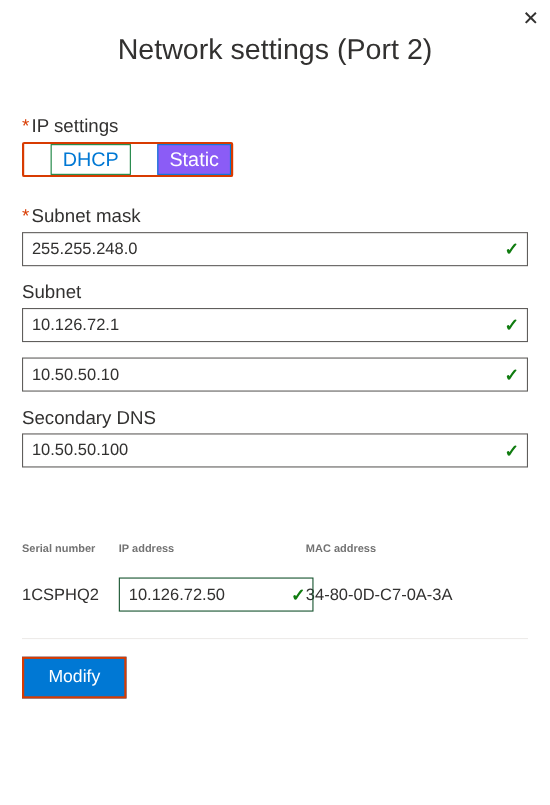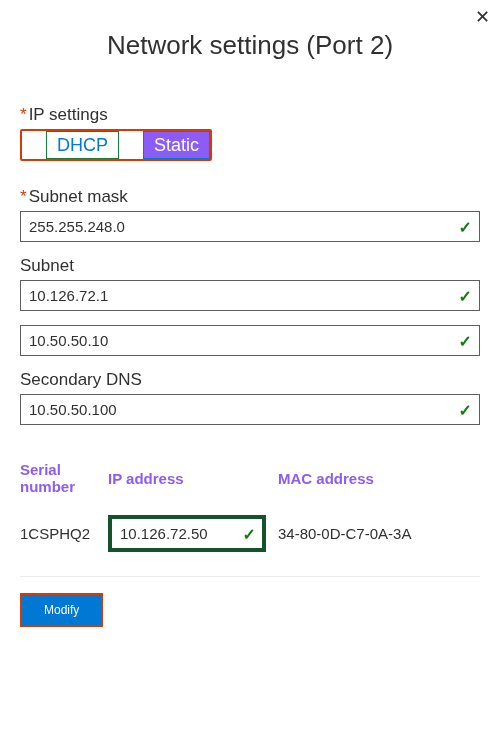--- a/index.html
+++ b/index.html
@@ -81,45 +81,46 @@
   .table {
     margin-top: 36px;
     width: 100%;
   }
   .th-row, .td-row {
     display: flex;
     align-items: center;
   }
   .th-row { margin-bottom: 20px; }
   .th {
-    font-size: 15px;
+    font-size: 10px;
     font-weight: 600;
-    color: #8b5cf6;
+    color: #737373;
+    margin-top: 33px;
   }
   .col-serial { width: 88px; }
   .col-ip { width: 170px; padding-right: 20px; }
   .col-mac { flex: 1; }
   .td { font-size: 15px; }
   .ip-cell {
     position: relative;
-    border: 4px solid #14532d;
+    border: 1px solid #14532d;
     padding: 6px 26px 6px 8px;
-    width: 158px;
+    width: 177px;
   }
   .ip-cell .check { right: 6px; }
   .divider {
     border: none;
     border-top: 1px solid #edebe9;
     margin: 24px 0 16px 0;
   }
   .modify-btn {
     background: #0078d4;
     color: #fff;
     border: 2px solid #d83b01;
-    font-size: 12px;
+    font-size: 16px;
     padding: 8px 22px;
     cursor: pointer;
     font-family: inherit;
   }
 </style>
 </head>
 <body>
 
 
 

